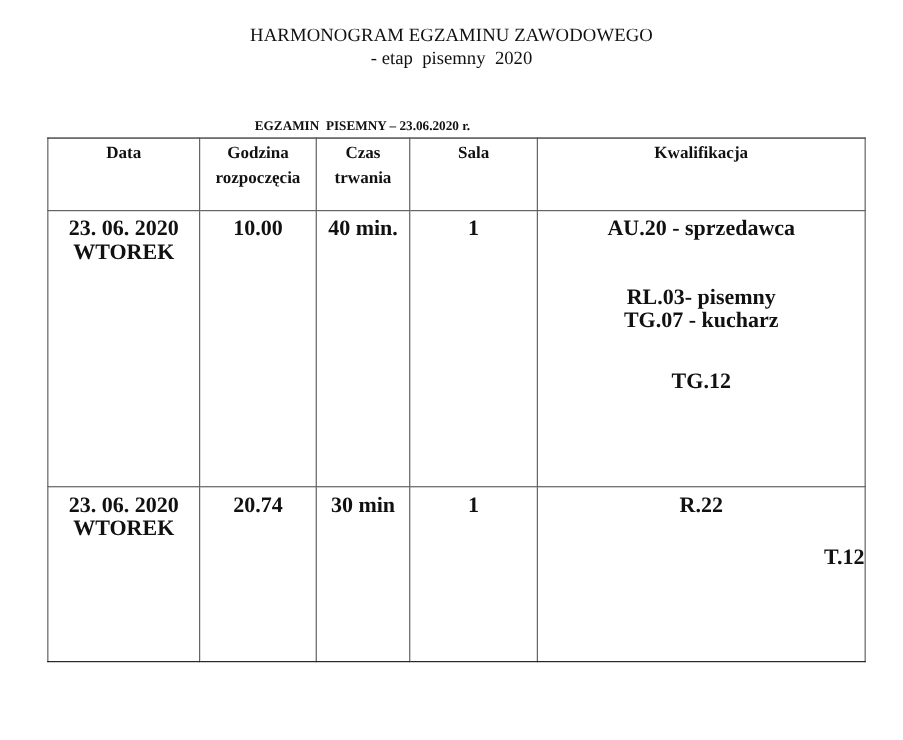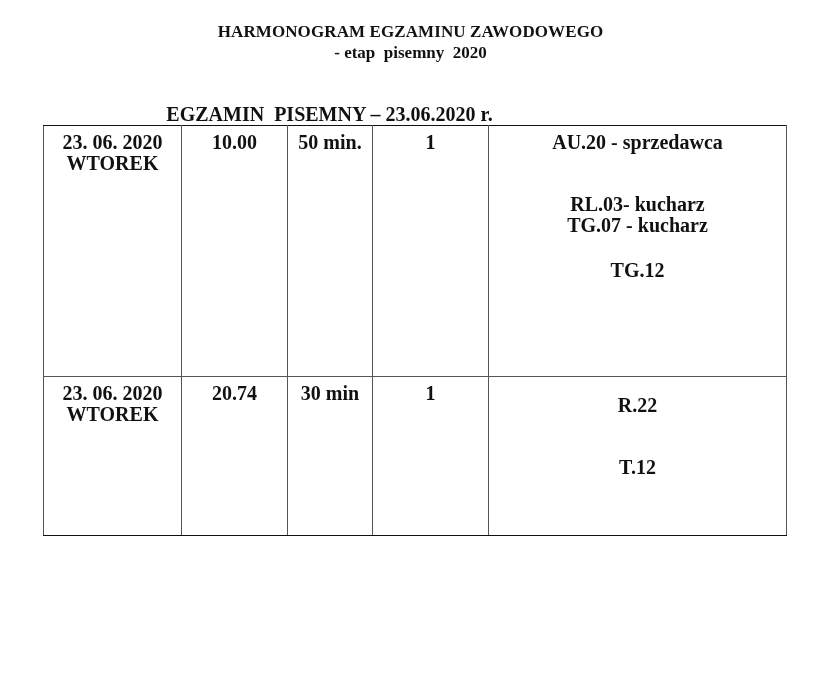--- a/index.html
+++ b/index.html
@@ -3,28 +3,28 @@
 <meta charset="utf-8">
 <style>
   html, body { margin: 0; padding: 0; background: #ffffff; }
   body {
     width: 821px; height: 673px; position: relative; overflow: hidden;
     font-family: "Liberation Serif", "DejaVu Serif", serif;
     color: #111111;
   }
   .title {
     position: absolute; left: 0; width: 821px; text-align: center;
-    font-weight: bold; font-size: 17px; line-height: 20px;
+    font-weight: normal; font-size: 17px; line-height: 20px;
   }
   #t1 { top: 22px; letter-spacing: 0.1px; }
   #t2 { top: 43px; }
   #t2 span { white-space: pre; }
   #subtitle {
     position: absolute; top: 105px; left: 0; width: 659px; text-align: center;
-    font-weight: bold; font-size: 20px; line-height: 18px; white-space: pre;
+    font-weight: bold; font-size: 12px; line-height: 18px; white-space: pre;
   }
   table.sched {
     position: absolute; left: 43px; top: 125px;
     border-collapse: collapse; table-layout: fixed;
     width: 743px;
   }
   table.sched td, table.sched th {
     border: 1px solid #555;
     vertical-align: top; text-align: center;
     font-weight: bold; font-size: 20px; line-height: 21px;
@@ -33,52 +33,71 @@
   table.sched tr.head th { height: 62px; padding-top: 3px; font-size: 15.5px; line-height: 24px; }
   table.sched tr.head th.c1 { line-height: 22px; }
   table.sched tr.r1 td { height: 244px; padding-top: 6px; }
   table.sched tr.r2 td { height: 152px; padding-top: 6px; }
   .border-top { border-top: 1.5px solid #111 !important; }
   .border-bottom { border-bottom: 1.5px solid #111 !important; }
   .qual { display: block; }
   .q-r1-0 { margin-top: 0; }
   .q-r1-1 { margin-top: 41px; }
   .q-r1-2 { }
-  .q-r1-3 { margin-top: 24px; }
-  .q-r2-0 { margin-top: 12px; }
-  .q-r2-1 { margin-top: 41px; }
+  .q-r1-3 { margin-top: 35px; }
+  .q-r2-0 { margin-top: 0; }
+  .q-r2-1 { margin-top: 27px; text-align: right; }
 </style>
 </head>
 <body>
 
 <div id="t1" class="title">HARMONOGRAM EGZAMINU ZAWODOWEGO</div>
 <div id="t2" class="title"><span>- etap  pisemny  2020</span></div>
 <div id="subtitle">EGZAMIN  PISEMNY – 23.06.2020 r.</div>
 
 <table class="sched">
   <colgroup>
     <col style="width:138px">
     <col style="width:106px">
     <col style="width:85px">
     <col style="width:116px">
     <col style="width:298px">
   </colgroup>
   <tbody>
+      <tr class="head">
+    <th class="c1 border-top">
+      <span>Data</span>
+    </th>
+    <th class="c1 border-top">
+      <span>Godzina</span><br>
+      <span>rozpoczęcia</span>
+    </th>
+    <th class="c1 border-top">
+      <span>Czas</span><br>
+      <span>trwania</span>
+    </th>
+    <th class="c1 border-top">
+      <span>Sala</span>
+    </th>
+    <th class="c1 border-top">
+      <span>Kwalifikacja</span>
+    </th>
+  </tr>
 
   <tr class="r1">
     <td class="border-top">
       <span>23. 06. 2020</span><br>
       <span>WTOREK</span>
     </td>
     <td class="border-top">10.00</td>
-    <td class="border-top">50 min.</td>
+    <td class="border-top">40 min.</td>
     <td class="border-top">1</td>
     <td class="border-top">
       <span class="qual q-r1-0">AU.20 - sprzedawca</span>
-      <span class="qual q-r1-1">RL.03- kucharz</span>
+      <span class="qual q-r1-1">RL.03- pisemny</span>
       <span class="qual q-r1-2">TG.07 - kucharz</span>
       <span class="qual q-r1-3">TG.12</span>
     </td>
   </tr>
 
   <tr class="r2">
     <td class="border-top border-bottom">
       <span>23. 06. 2020</span><br>
       <span>WTOREK</span>
     </td>

